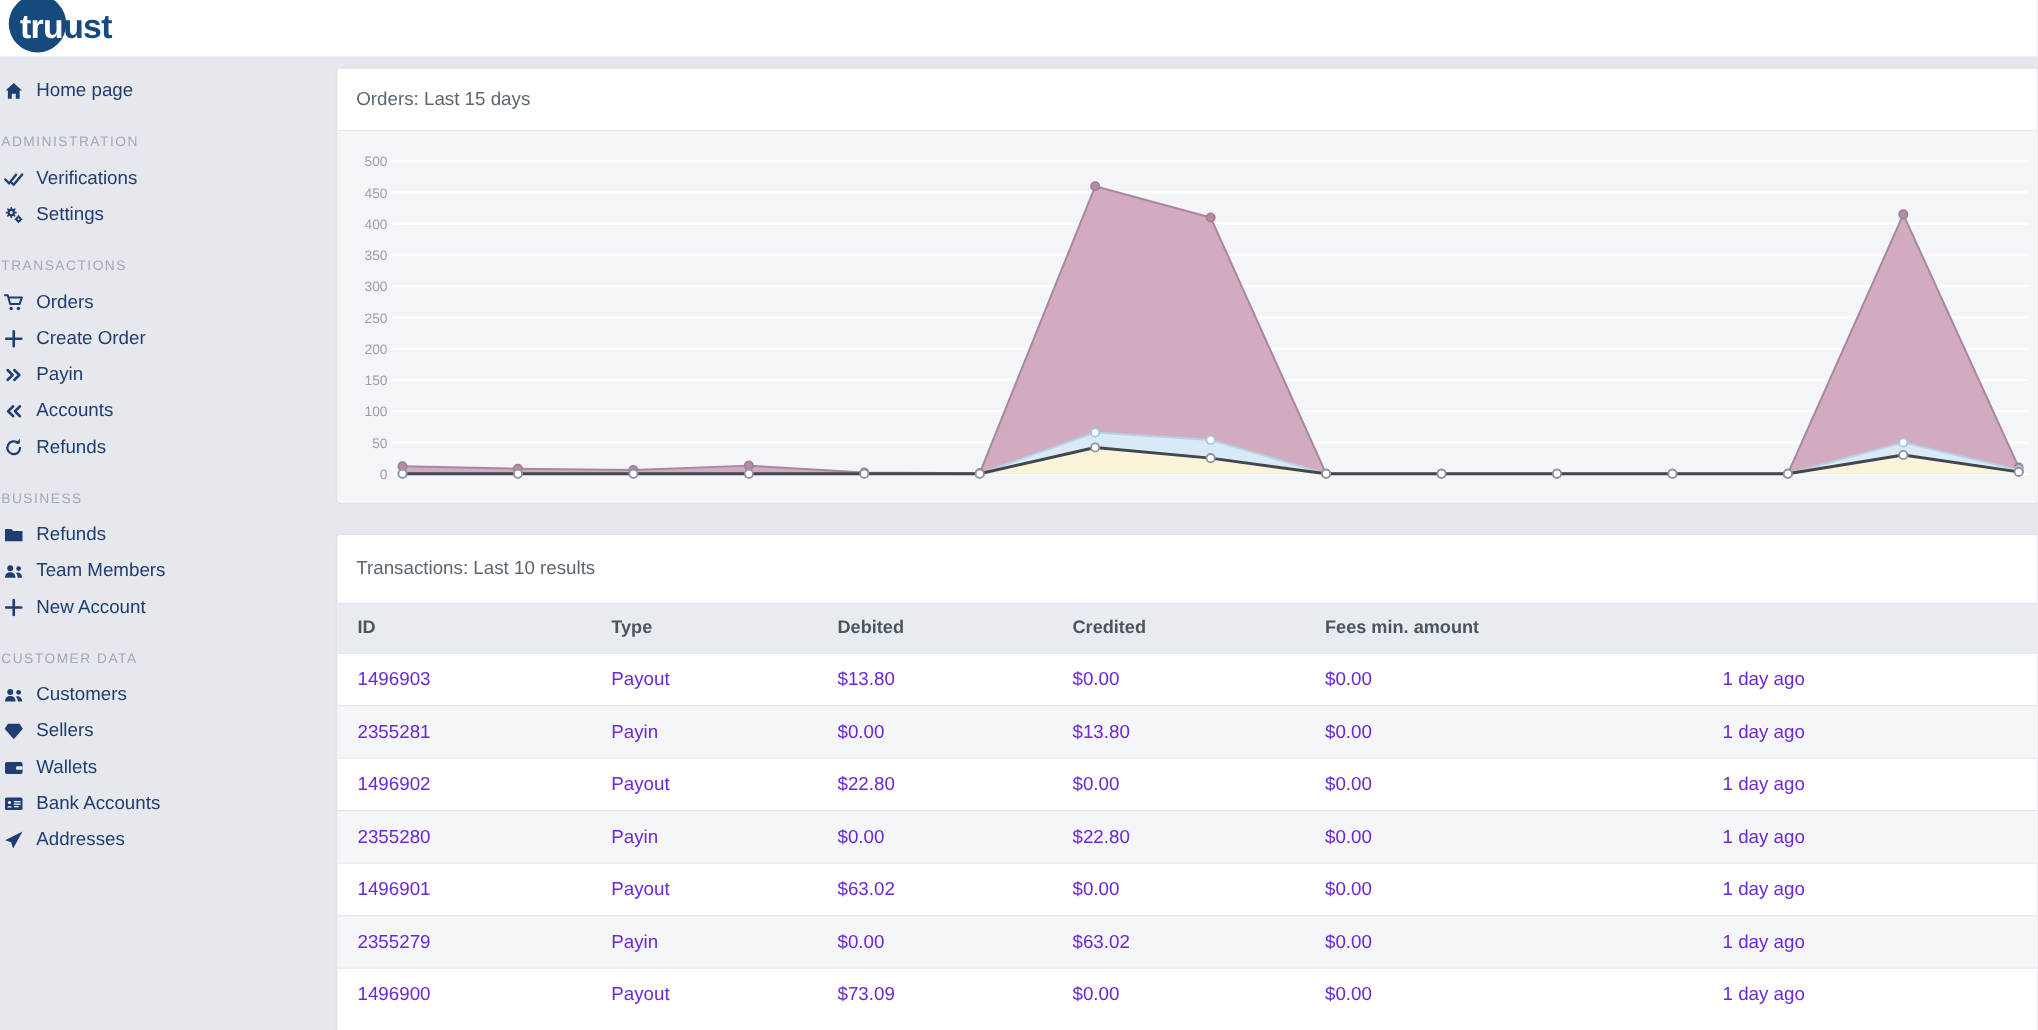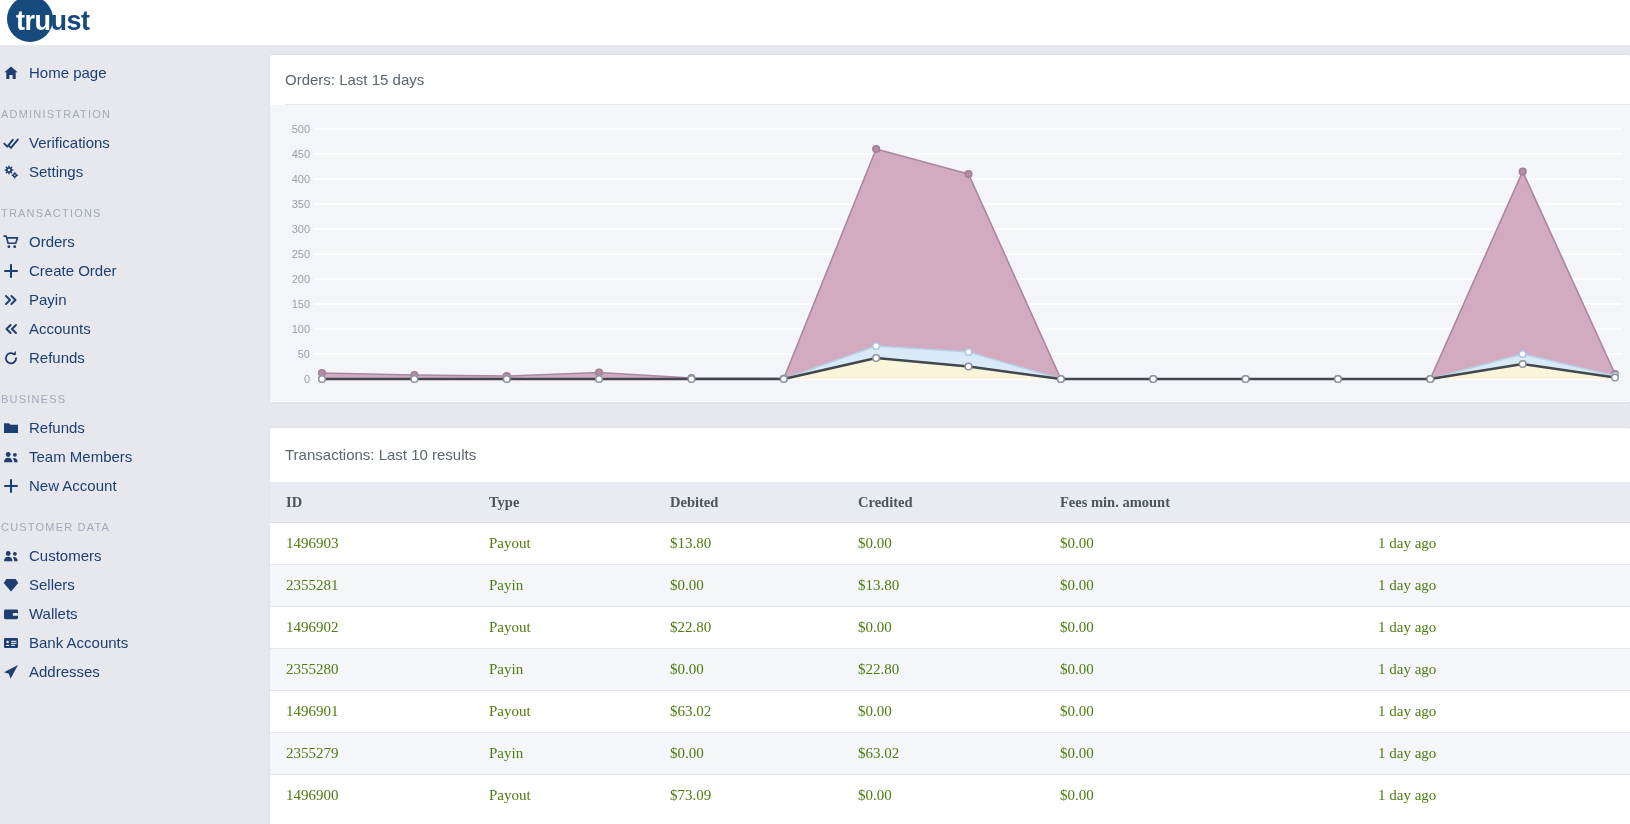--- a/index.html
+++ b/index.html
@@ -17,34 +17,34 @@
   .sidebar { position:absolute; top:45px; left:0; width:257px; bottom:0; background:#e6e8ee; padding-top:13px; }
   .nav-section { margin-top:12px; height:29px; display:flex; align-items:center; font-size:11px; font-weight:400; letter-spacing:1.2px; color:#a2a9b8; padding-left:1px; text-transform:uppercase; }
   .nav-item { height:29px; display:flex; align-items:center; cursor:pointer; }
   .nav-icon { width:20px; margin-left:1px; display:flex; justify-content:center; align-items:center; }
   .nav-icon svg { display:block; }
   .nav-label { margin-left:8px; font-size:15px; color:#1e3e72; }
 
   
   .main { position:absolute; left:270px; top:45px; width:1360px; }
   .card { background:#ffffff; border-radius:2px; box-shadow:0 0 3px rgba(0,0,0,0.05); }
-  .card-head { font-size:15px; color:#5b6670; border-bottom:1px solid #e9eaee;margin-left:15px; }
+  .card-head { padding-left:15px; font-size:15px; color:#5b6670; border-bottom:1px solid #e9eaee; }
   .card-chart { margin-top:10px; height:347px; }
   .card-chart .card-head { height:50px; line-height:50px; }
   .chart-region { height:296px; background:#f4f5f8; }
   .chart-region svg { display:block; }
 
   .card-table { margin-top:26px; padding-bottom:10px; }
   .card-table .card-head { height:54px; line-height:54px; border-bottom:none; }
   .grid-cols { display:grid; grid-template-columns:203px 181px 188px 202px 318px minmax(0,1fr); padding-left:16px; align-items:center; }
   .thead { height:40px; background:#e8ecf1; font-size:14.5px; font-weight:700; color:#4c545c; }
-  .trow { height:42px; font-size:15px; color:#4d7c0f; border-top:1px solid #e6e7ea; cursor:pointer; }
+  .trow { height:42px; font-size:15px; color:#6d28d9; border-top:1px solid #e6e7ea; cursor:pointer; }
   .trow:first-of-type { border-top:1px solid #dfe1e5; }
   .trow.alt { background:#f5f6f9; }
-  .cell { overflow:hidden; white-space:nowrap;font-family:Liberation Serif, serif; }
+  .cell { overflow:hidden; white-space:nowrap; }
 </style>
 </head>
 <body>
 
 <div class="topbar">
   <div class="logo">
     <div class="logo-circle"></div>
     <div class="logo-text"><span class="in">tru</span><span>ust</span></div>
   </div>
 </div>

